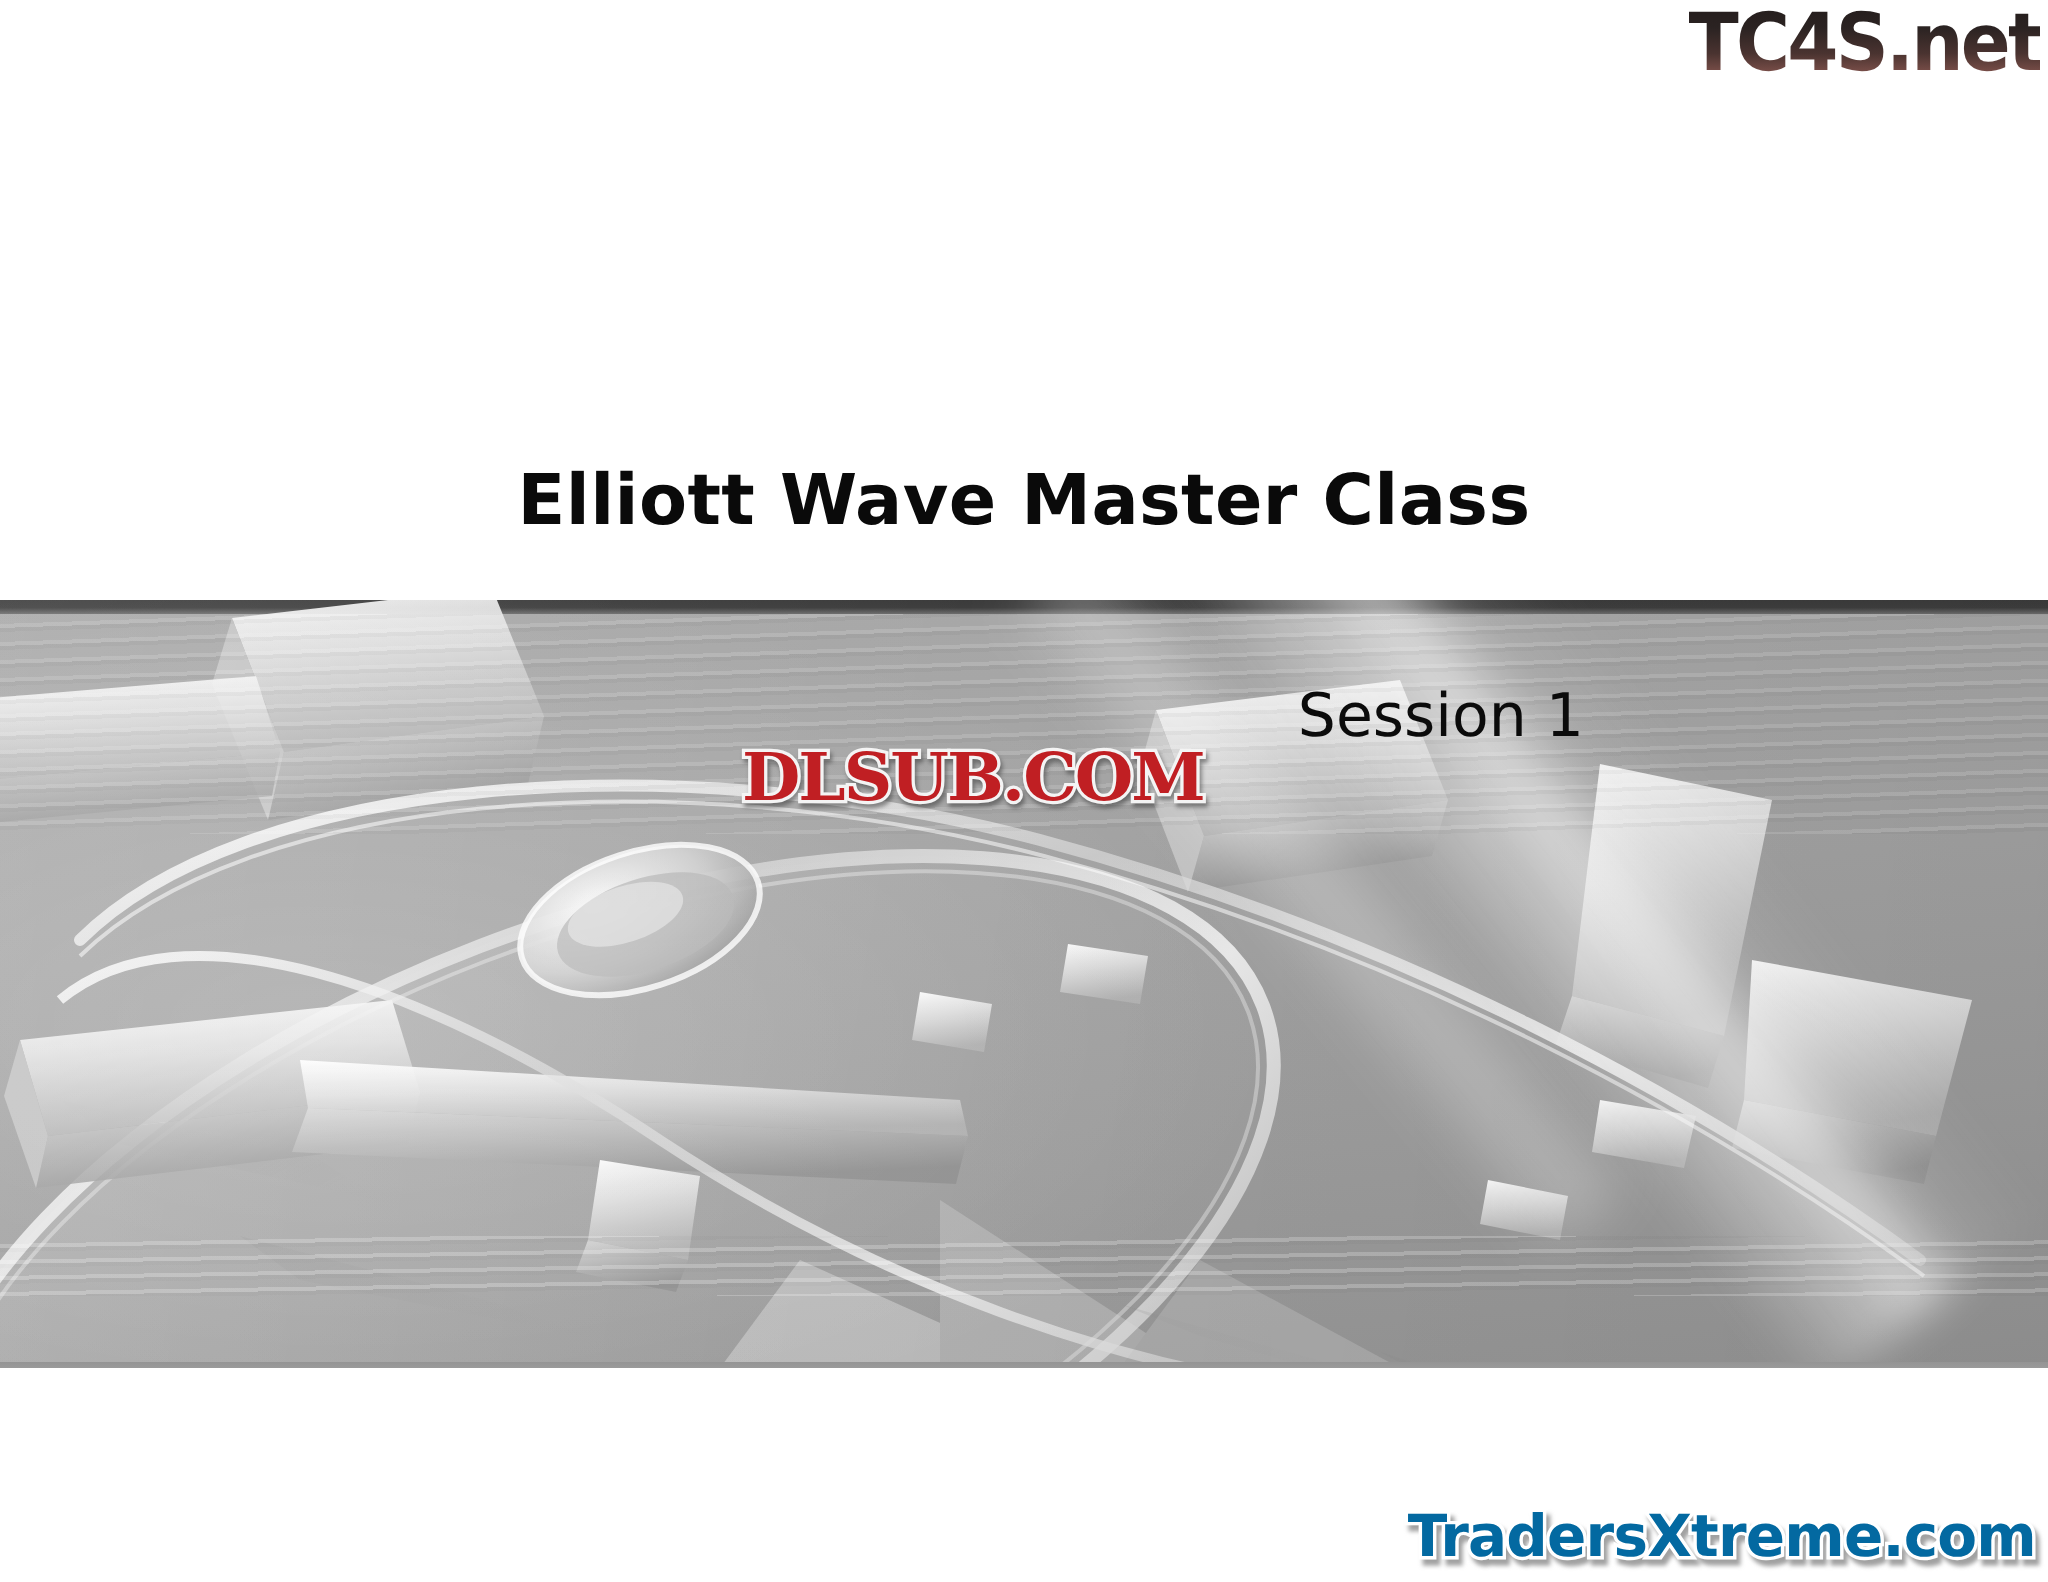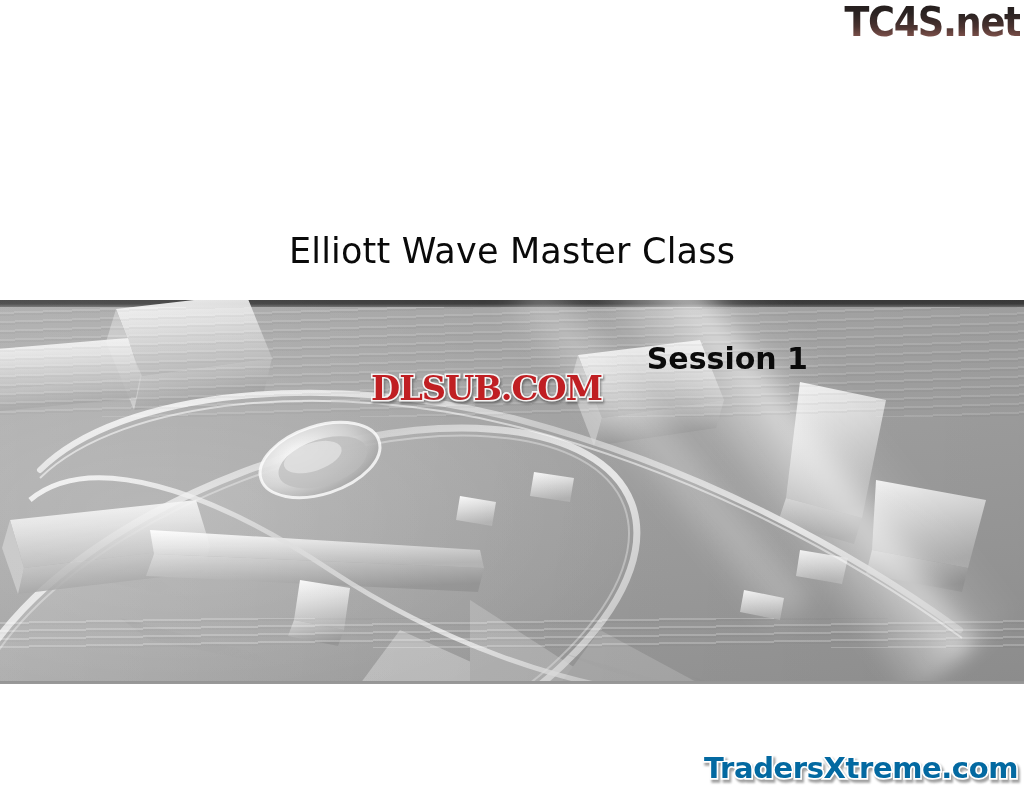--- a/index.html
+++ b/index.html
@@ -48,21 +48,21 @@
   }
 
   
   .slide-title {
     position: absolute;
     left: 0;
     right: 0;
     top: 231px;
     text-align: center;
     font-size: 35px;
-    font-weight: normal;
+    font-weight: bold;
     color: #0a0a0a;
     letter-spacing: 0.2px;
     white-space: nowrap;
   }
 
   
   .image-band {
     position: absolute;
     left: 0;
     top: 300px;
@@ -174,24 +174,23 @@
   }
 
   
   .session-label {
     position: absolute;
     left: 0;
     top: 41px;
     width: 792px;
     text-align: right;
     font-size: 30px;
-    font-weight: bold;
+    font-weight: normal;
     color: #0b0b0b;
     white-space: nowrap;
-    padding-left: 16px;
   }
 
   
   .presenter-name {
     position: absolute;
     left: 0;
     right: 0;
     top: 343px;
     text-align: center;
     font-size: 17px;

